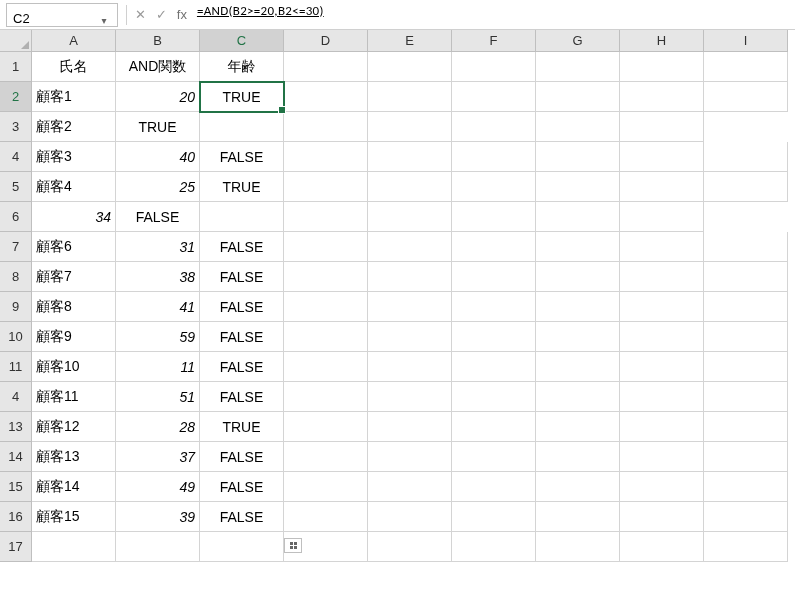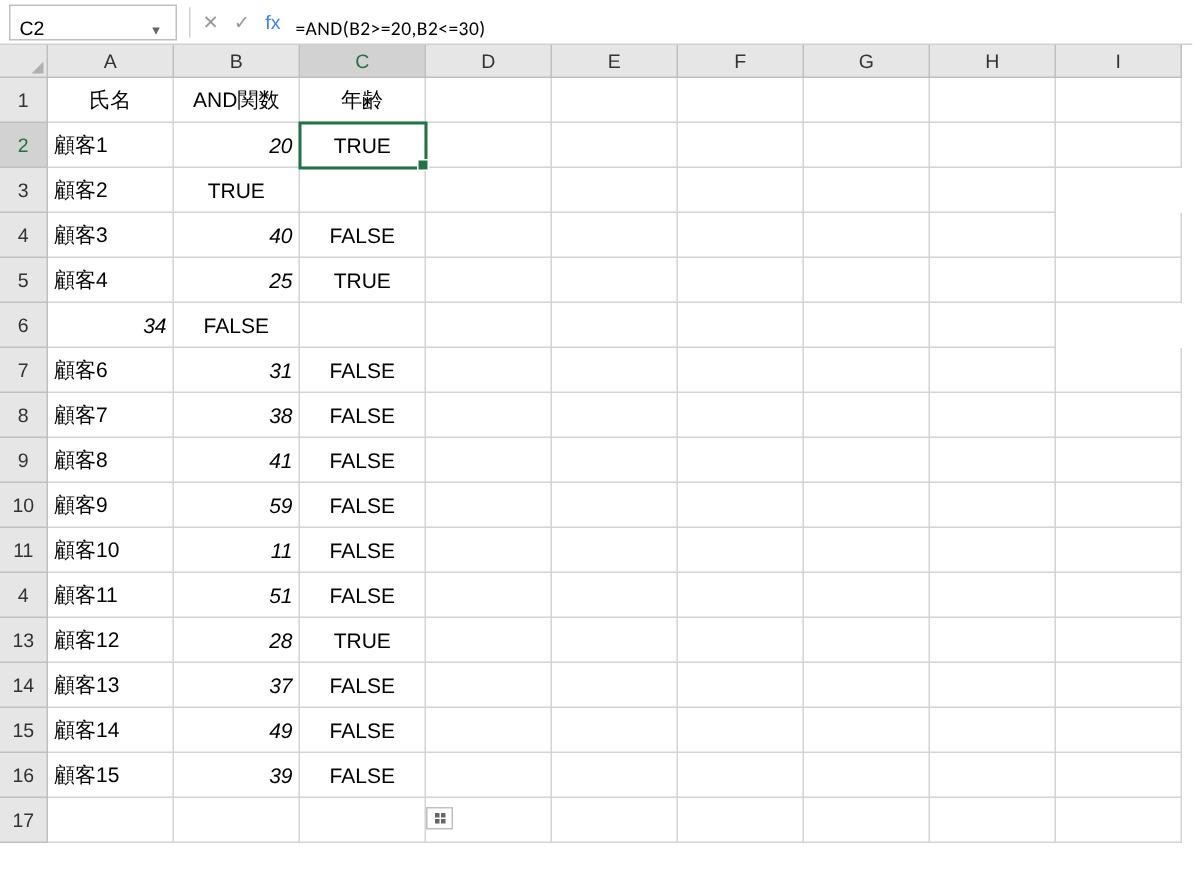--- a/index.html
+++ b/index.html
@@ -4,22 +4,22 @@
   <style>
     * { box-sizing: border-box; margin: 0; padding: 0; }
     body { font-family: 'Yu Gothic', 'Meiryo', sans-serif; font-size: 13px; background: #fff; color: #000; }
     
     .formula-bar { display: flex; align-items: center; height: 30px; border-bottom: 1px solid #d0d0d0; padding: 2px 6px; gap: 4px; }
     .name-box { width: 112px; height: 24px; border: 1px solid #c0c0c0; background: #fff; display: flex; align-items: flex-end; padding: 0 6px; font-size: 13px; }
     .name-box-dropdown { width: 14px; display: flex; align-items: center; justify-content: center; color: #666; font-size: 10px; }
     .vsep { width: 1px; height: 20px; background: #d0d0d0; margin: 0 4px; }
     .formula-icons { display: flex; align-items: center; gap: 10px; color: #999; }
     .formula-icons span { cursor: pointer; }
-    .fx { color: #3b82f6; font-size: 13px; }
-    .formula-input { flex: 1; height: 24px; padding: 0 6px; display: flex; align-items: flex-end; font-family: Calibri, sans-serif; font-size: 13px; letter-spacing: 0.3px; }
+    .fx { color: #737373; font-size: 13px; }
+    .formula-input { flex: 1; height: 24px; padding: 0 6px; display: flex; align-items: flex-start; font-family: Calibri, sans-serif; font-size: 13px; letter-spacing: 0.3px; text-decoration: underline; }
     
     .sheet-area { position: relative; }
     .corner { position: absolute; top: 0; left: 0; width: 32px; height: 22px; background: #e6e6e6; border-right: 1px solid #bfbfbf; border-bottom: 1px solid #bfbfbf; }
     .corner::after { content: ''; position: absolute; bottom: 2px; right: 2px; border-style: solid; border-width: 0 0 8px 8px; border-color: transparent transparent #b0b0b0 transparent; }
     
     .col-headers { display: flex; margin-left: 32px; height: 22px; }
     .col-h { width: 84px; background: #e6e6e6; border-right: 1px solid #bfbfbf; border-bottom: 1px solid #bfbfbf; display: flex; align-items: center; justify-content: center; font-size: 13px; color: #333; }
     .col-h.active { background: #d2d2d2; color: #217346; }
     
     .row { display: flex; height: 30px; }

